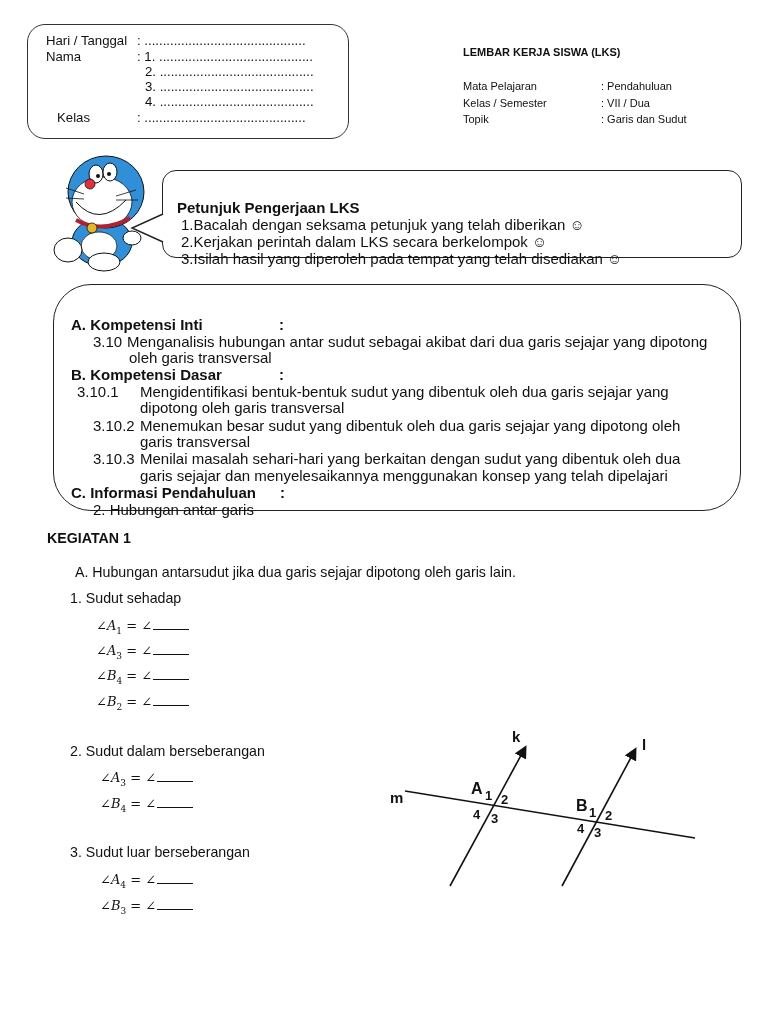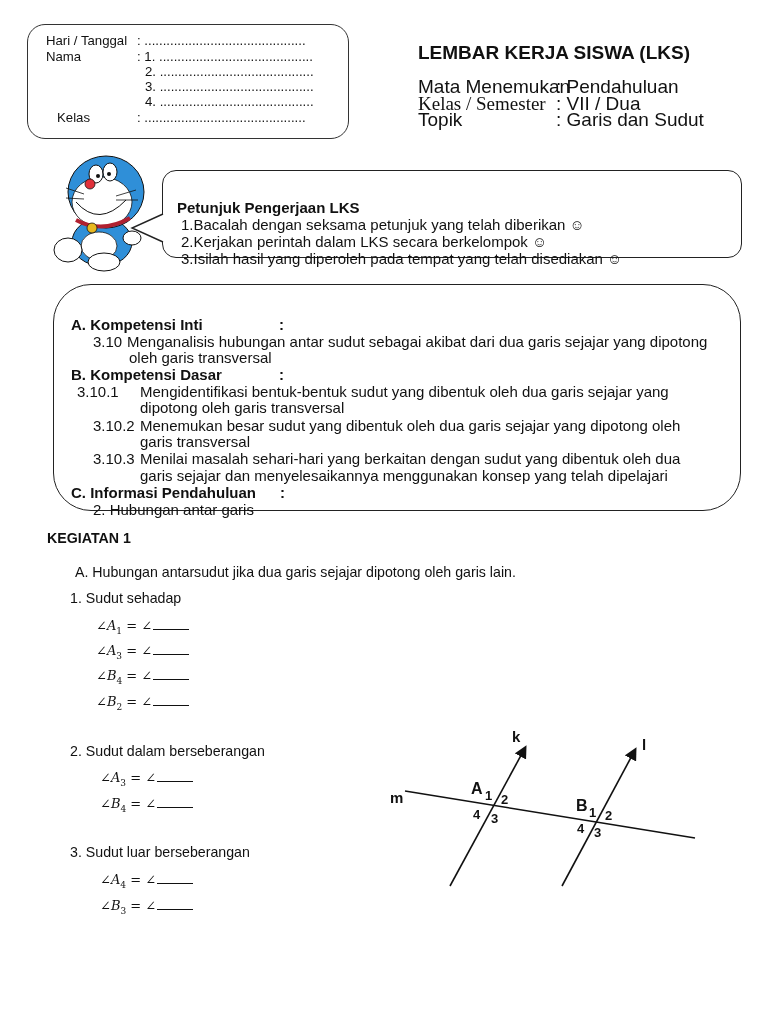--- a/index.html
+++ b/index.html
@@ -2,21 +2,21 @@
 <html><head>
 <meta charset="utf-8">
 <style>
   html, body { margin: 0; padding: 0; background: #ffffff; }
   body { width: 768px; height: 1024px; position: relative; overflow: hidden;
          font-family: "Liberation Sans", sans-serif; color: #111; font-size: 14px; }
   .abs { position: absolute; }
   .box1 { left: 27px; top: 24px; width: 320px; height: 113px; border: 1.3px solid #333; border-radius: 18px; }
   .row { position: absolute; white-space: nowrap; font-size: 13.2px; line-height: 15px; }
   .hdr-title { font-weight: bold; font-size: 14.5px; }
-  .hdr { font-size: 19px; line-height: 17px; white-space: nowrap; position: absolute; }
+  .hdr { font-size: 11px; line-height: 17px; white-space: nowrap; position: absolute; margin-left: 45px; }
   .bubble { left: 162px; top: 170px; width: 578px; height: 86px; border: 1.4px solid #222; border-radius: 14px; }
   .comp { left: 53px; top: 284px; width: 686px; height: 225px; border: 1.4px solid #222; border-radius: 38px; }
   .ct { position: absolute; white-space: nowrap; font-size: 15px; line-height: 16px; margin-top: 21px; }
   .bold { font-weight: bold; }
   .just { display: flex; justify-content: space-between; }
   .math { font-family: "DejaVu Serif", serif; font-style: italic; font-size: 13px; position: absolute; white-space: nowrap; }
   .math sub { font-size: 9px; font-style: normal; }
   .blank { display: inline-block; width: 36px; border-bottom: 1px solid #111; margin-left: 1px; height: 10px; }
   .body-t { position: absolute; white-space: nowrap; font-size: 14.2px; }
 </style>
@@ -28,23 +28,23 @@
 <div class="row" style="left:137px; top:33px;">: ............................................</div>
 <div class="row" style="left:46px; top:49px;">Nama</div>
 <div class="row" style="left:137px; top:49px;">: 1. ..........................................</div>
 <div class="row" style="left:145px; top:64px;">2. ..........................................</div>
 <div class="row" style="left:145px; top:79px;">3. ..........................................</div>
 <div class="row" style="left:145px; top:94px;">4. ..........................................</div>
 <div class="row" style="left:46px; top:110px;margin-left:11px;">Kelas</div>
 <div class="row" style="left:137px; top:110px;">:  ............................................</div>
 
 <div class="hdr hdr-title" style="left:418px; top:44px;">LEMBAR KERJA SISWA (LKS)</div>
-<div class="hdr" style="left:418px; top:78px;">Mata Menemukan</div>
+<div class="hdr" style="left:418px; top:78px;">Mata Pelajaran</div>
 <div class="hdr" style="left:556px; top:78px;">: Pendahuluan</div>
-<div class="hdr" style="left:418px; top:95px;font-family:Liberation Serif, serif;">Kelas / Semester</div>
+<div class="hdr" style="left:418px; top:95px;">Kelas / Semester</div>
 <div class="hdr" style="left:556px; top:95px;">: VII / Dua</div>
 <div class="hdr" style="left:418px; top:111px;">Topik</div>
 <div class="hdr" style="left:556px; top:111px;">: Garis dan Sudut</div>
 
 <svg class="abs" style="left:44px; top:150px;" width="125" height="122" viewBox="0 0 125 122">
 
   <ellipse cx="58" cy="92" rx="30" ry="24" fill="#2f8fd8" stroke="#111" stroke-width="1"></ellipse>
   <ellipse cx="55" cy="96" rx="18" ry="14" fill="#fff" stroke="#111" stroke-width="0.8"></ellipse>
 
   <ellipse cx="24" cy="100" rx="14" ry="12" fill="#fff" stroke="#111" stroke-width="1"></ellipse>

